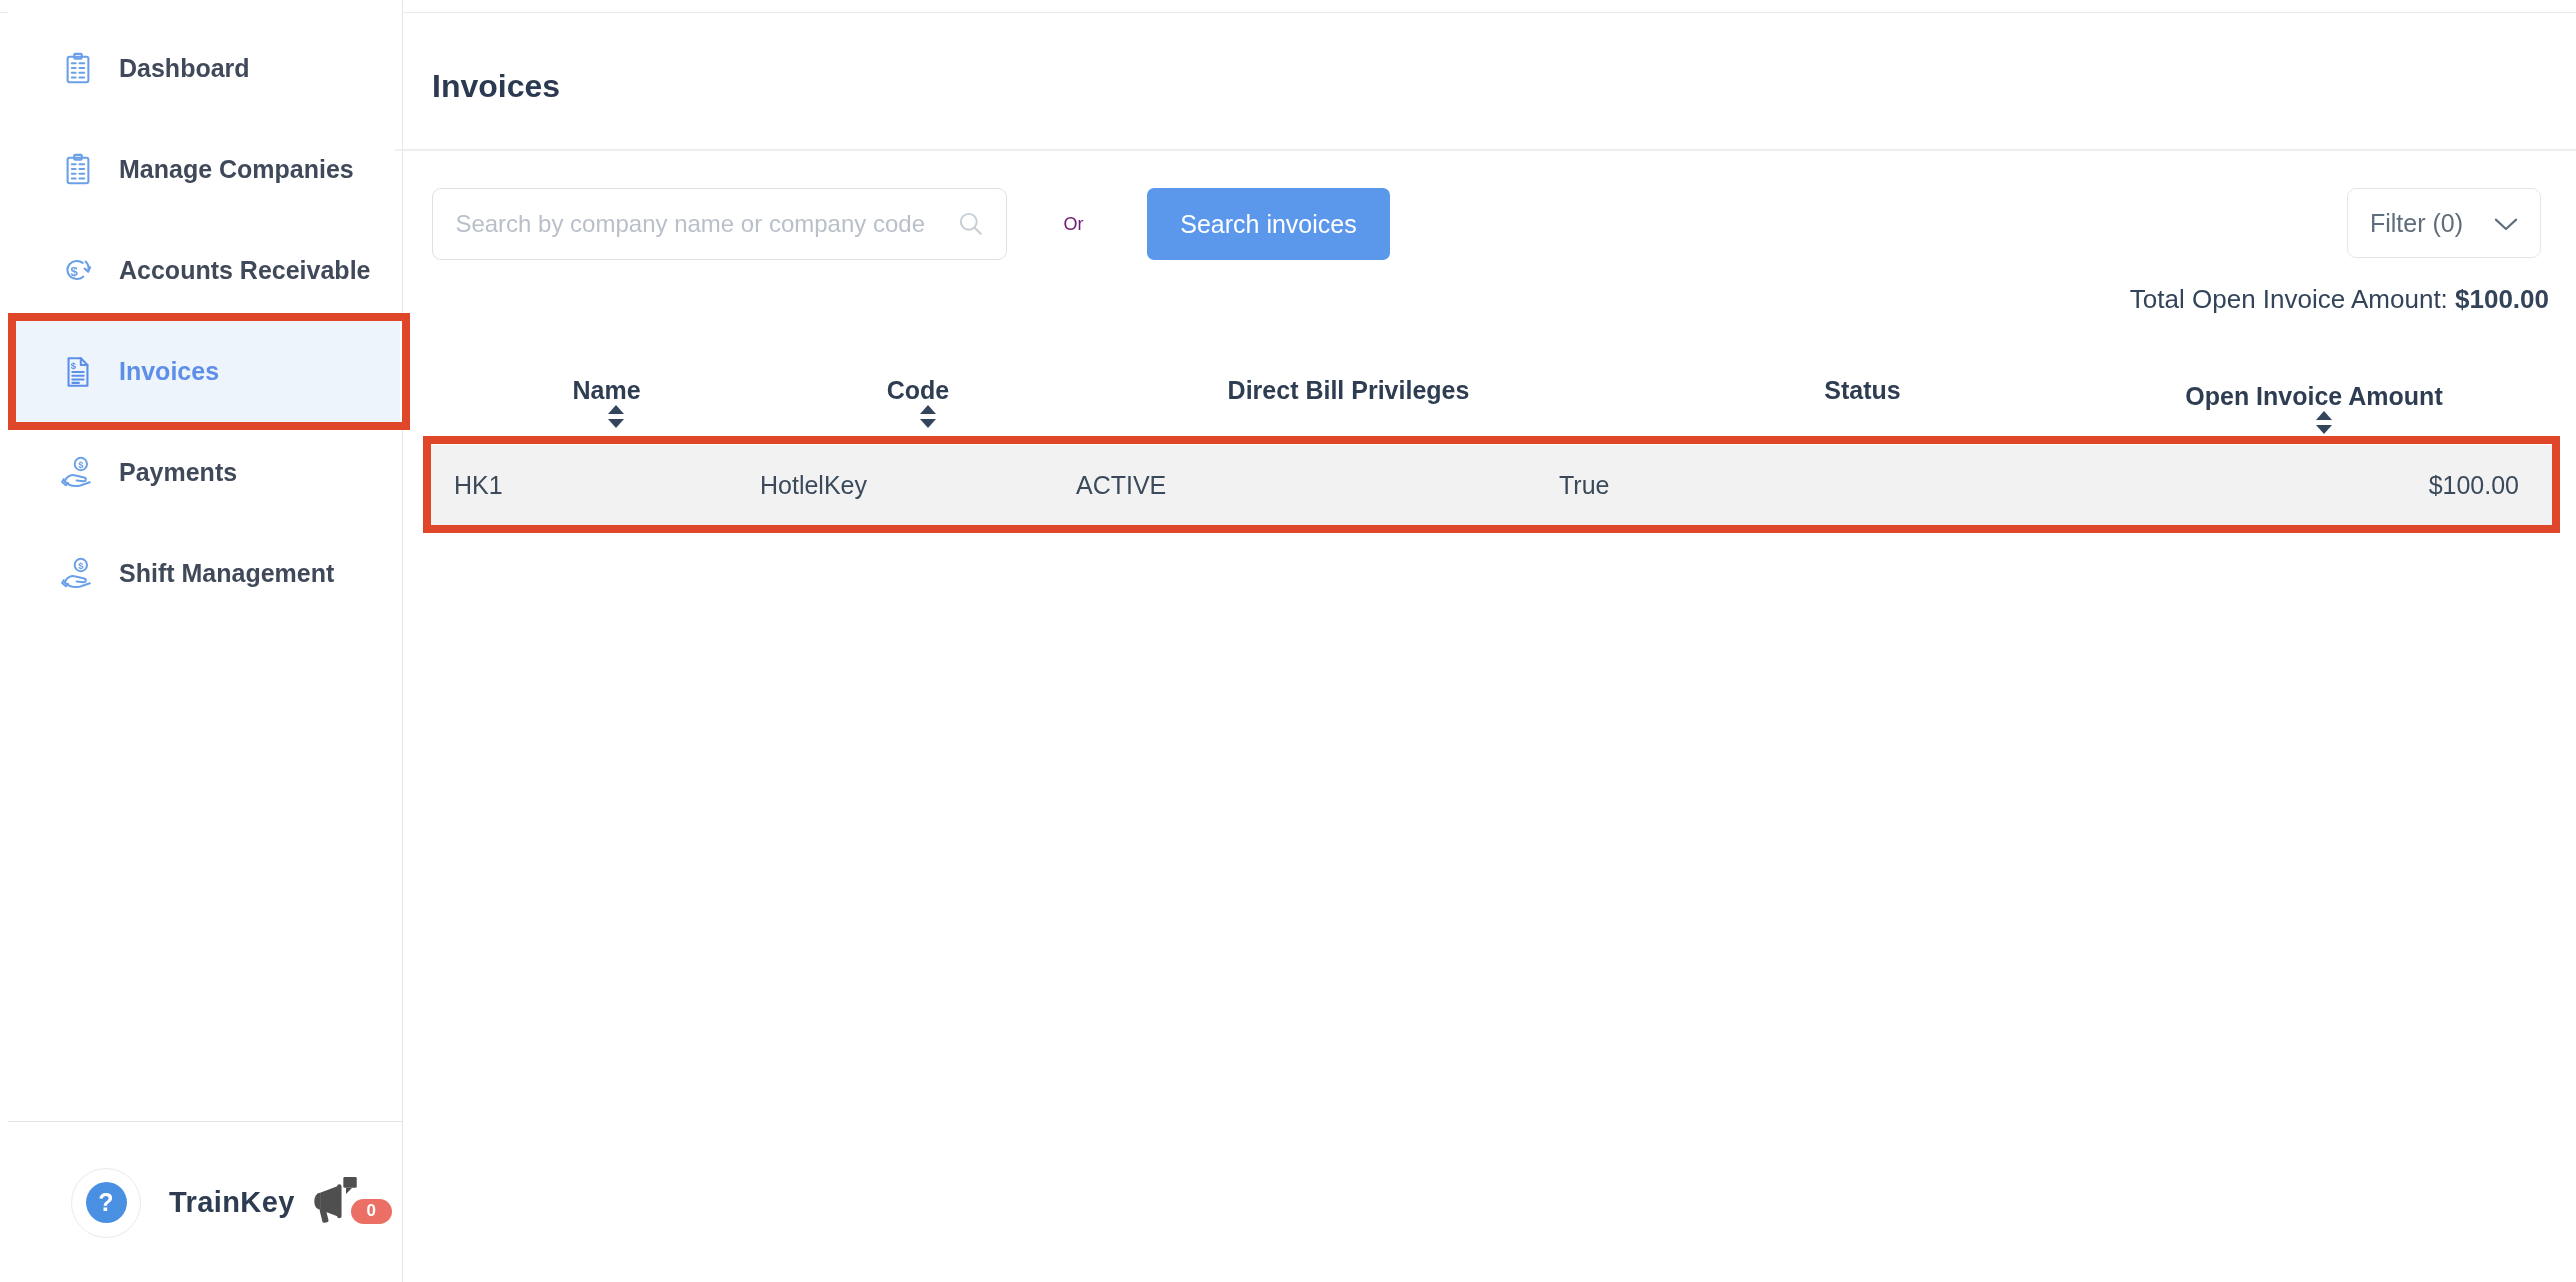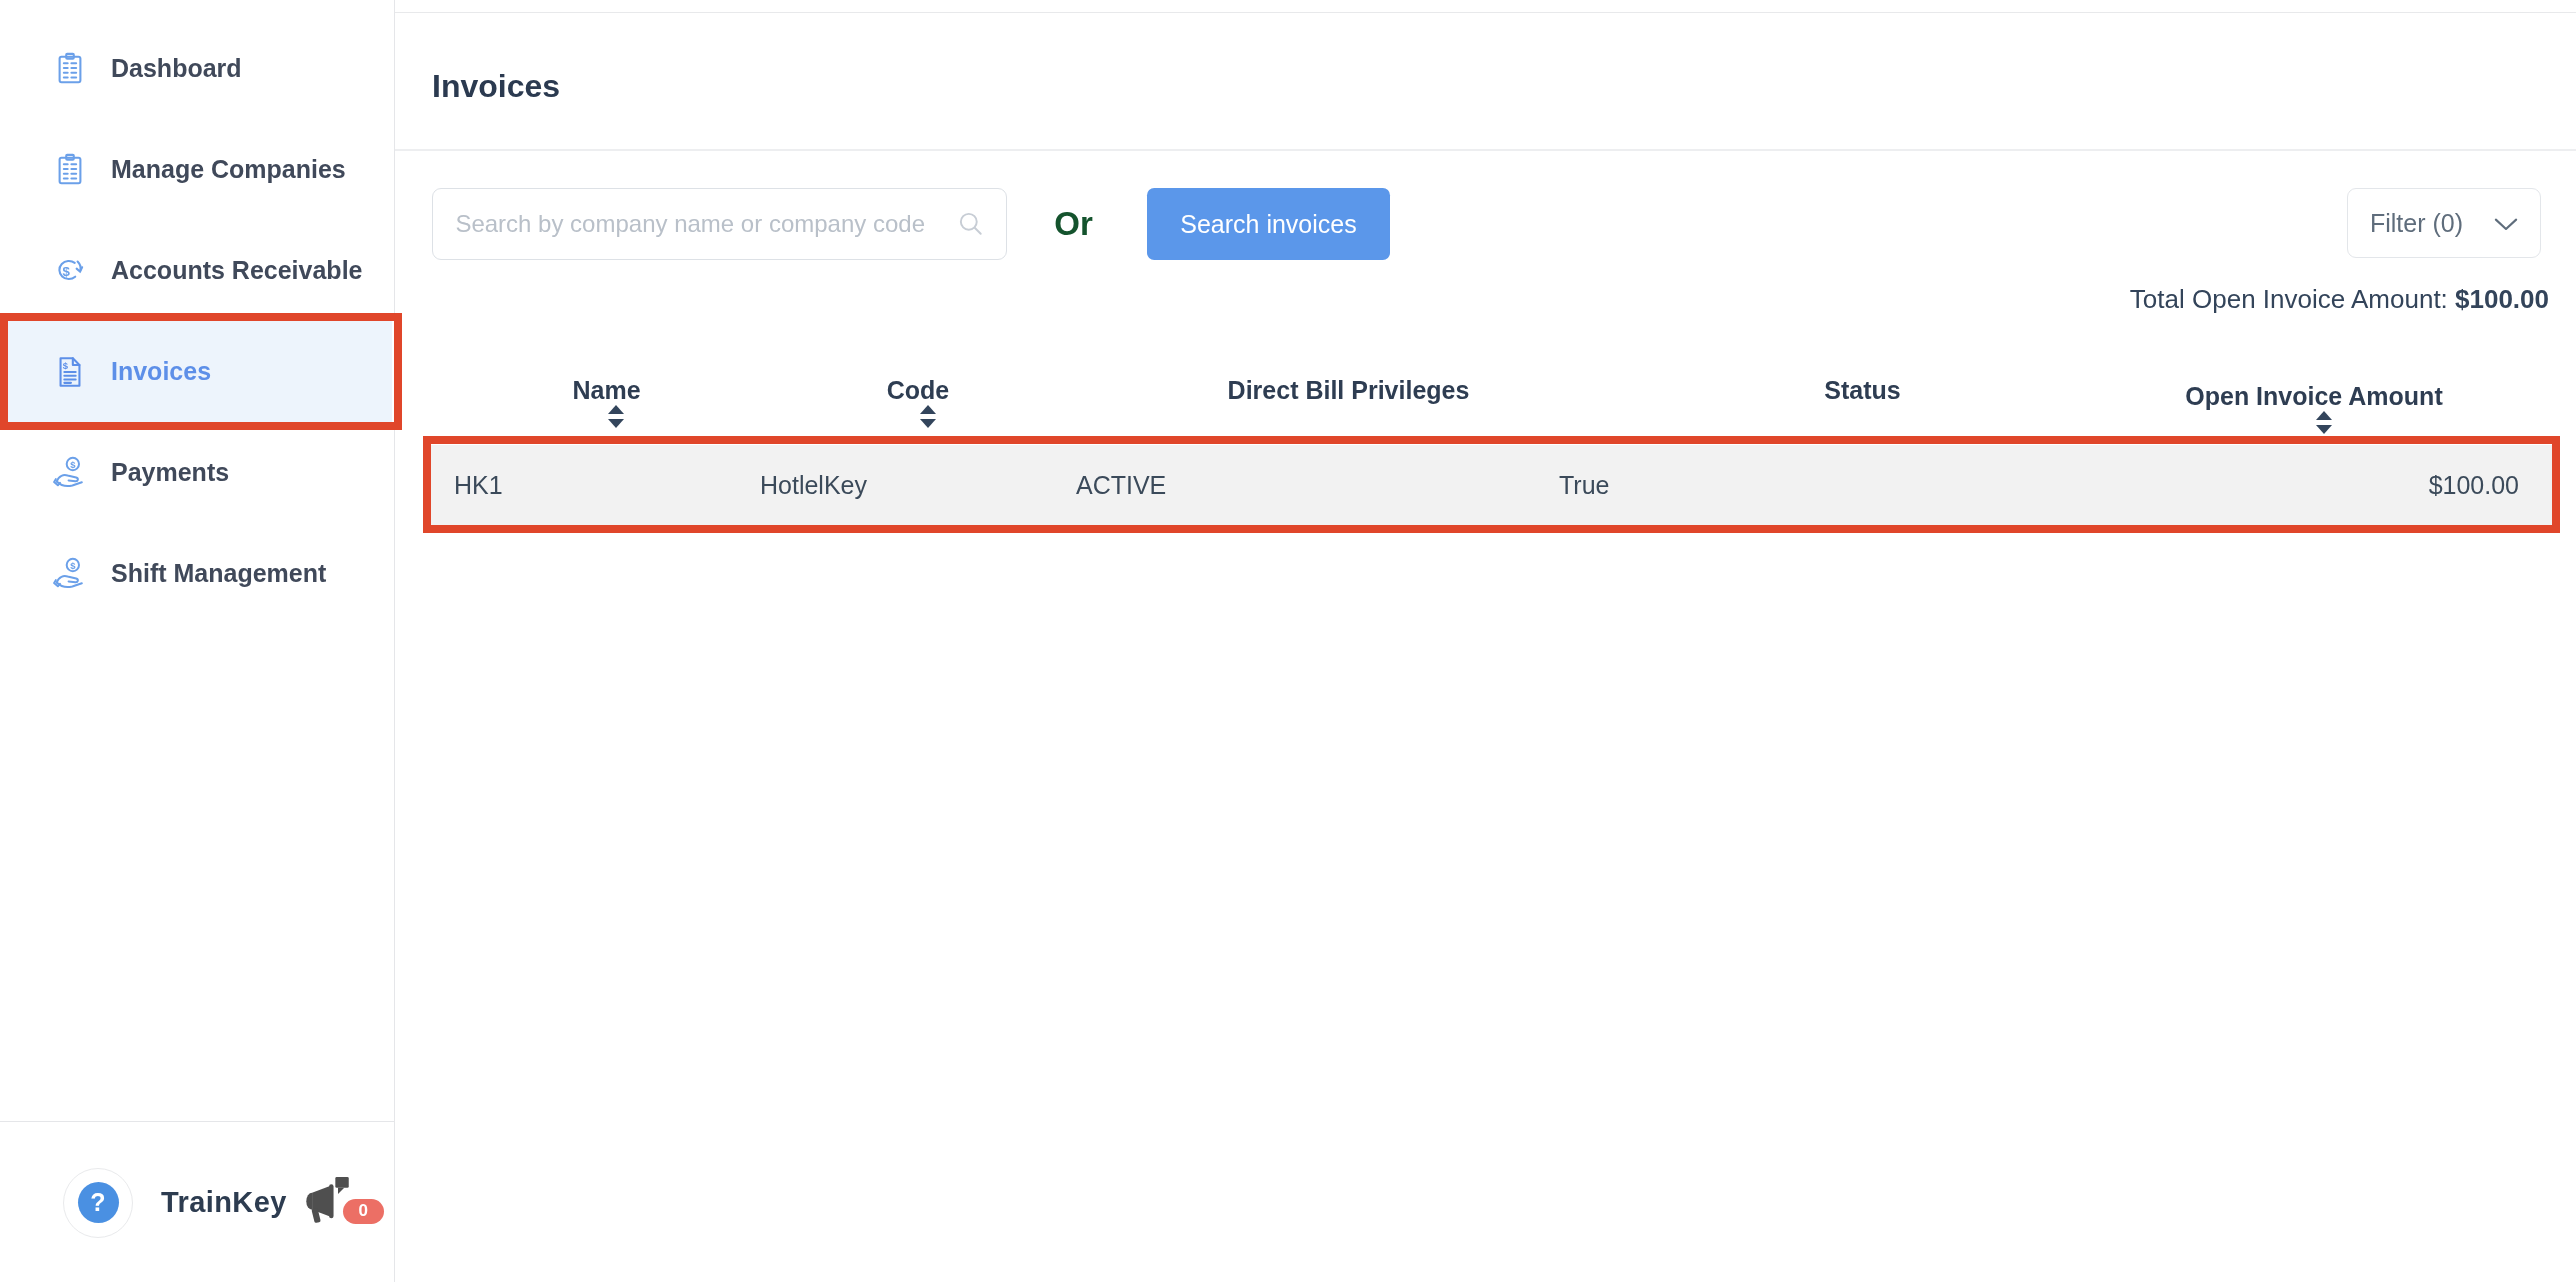--- a/index.html
+++ b/index.html
@@ -12,21 +12,21 @@
   }
   *{box-sizing:border-box;}
   html,body{margin:0;padding:0;}
   body{
     width:2576px;height:1283px;position:relative;overflow:hidden;
     background:#ffffff;font-family:"Liberation Sans",sans-serif;color:var(--text);
   }
   .top-line{position:absolute;top:11.6px;left:0;width:2576px;height:1.8px;background:#e8e9eb;}
 
   
-  .sidebar{position:absolute;top:0;left:0;width:395px;height:1283px;border-right:1.8px solid var(--border);background:#fff;}
+  .sidebar{position:absolute;top:0;left:8px;width:395px;height:1283px;border-right:1.8px solid var(--border);background:#fff;}
   .nav{position:absolute;top:18px;left:0;width:394px;}
   .nav-item{height:101px;display:flex;align-items:center;padding-left:52px;gap:23px;cursor:pointer;
     font-size:25px;font-weight:600;color:#40495a;}
   .nav-item .icon{width:36px;height:36px;flex:none;display:flex;align-items:center;justify-content:center;}
   .nav-item.active{background:#edf4fc;color:#5d8fe8;margin-left:8px;margin-right:1.8px;padding-left:44px;}
   .sidebar-annotation{position:absolute;left:0;top:313px;width:402px;height:117px;
     border:8px solid var(--red);pointer-events:none;z-index:5;}
 
   .sidebar-footer{position:absolute;left:0;bottom:0;width:394px;height:162px;border-top:1.8px solid var(--border);
     display:flex;align-items:center;padding-left:63px;background:#fff;}
@@ -45,21 +45,21 @@
   .header-divider{position:absolute;left:0;top:149px;width:2181px;height:1.8px;background:#edeef0;}
 
   .search-box{position:absolute;left:37px;top:188px;width:575px;height:72px;background:#fff;
     border:1.8px solid #dde1e6;border-radius:9px;display:flex;align-items:center;}
   .search-box input{flex:1;min-width:0;border:none;outline:none;background:transparent;
     font-family:inherit;font-size:24px;color:#6d28d9;padding:0 7.2px 0 22.4px;}
   .search-box input::placeholder{color:#b9c0c9;}
   .search-icon{flex:none;margin-right:19.7px;display:flex;}
 
   .or-label{position:absolute;left:647px;top:188px;width:63px;height:72px;display:flex;align-items:center;justify-content:center;
-    font-size:33px;font-weight:700;color:#14532d;}
+    font-size:18px;font-weight:400;color:#701a75;}
   .search-btn{position:absolute;left:752px;top:188px;width:243px;height:72px;border:none;border-radius:7.2px;
     background:var(--blue);color:#fff;font-family:inherit;font-size:25px;cursor:pointer;}
   .filter-btn{position:absolute;left:1952px;top:188px;width:194px;height:70px;background:#fff;
     border:1.8px solid #e3e6ea;border-radius:9px;display:flex;align-items:center;justify-content:center;gap:31px;
     font-family:inherit;font-size:25px;color:#5f6d7c;cursor:pointer;}
 
   .summary{position:absolute;top:284px;right:27px;font-size:26px;color:#33445a;white-space:nowrap;}
   .summary .amount{font-weight:700;margin-left:7.2px;}
 
   

